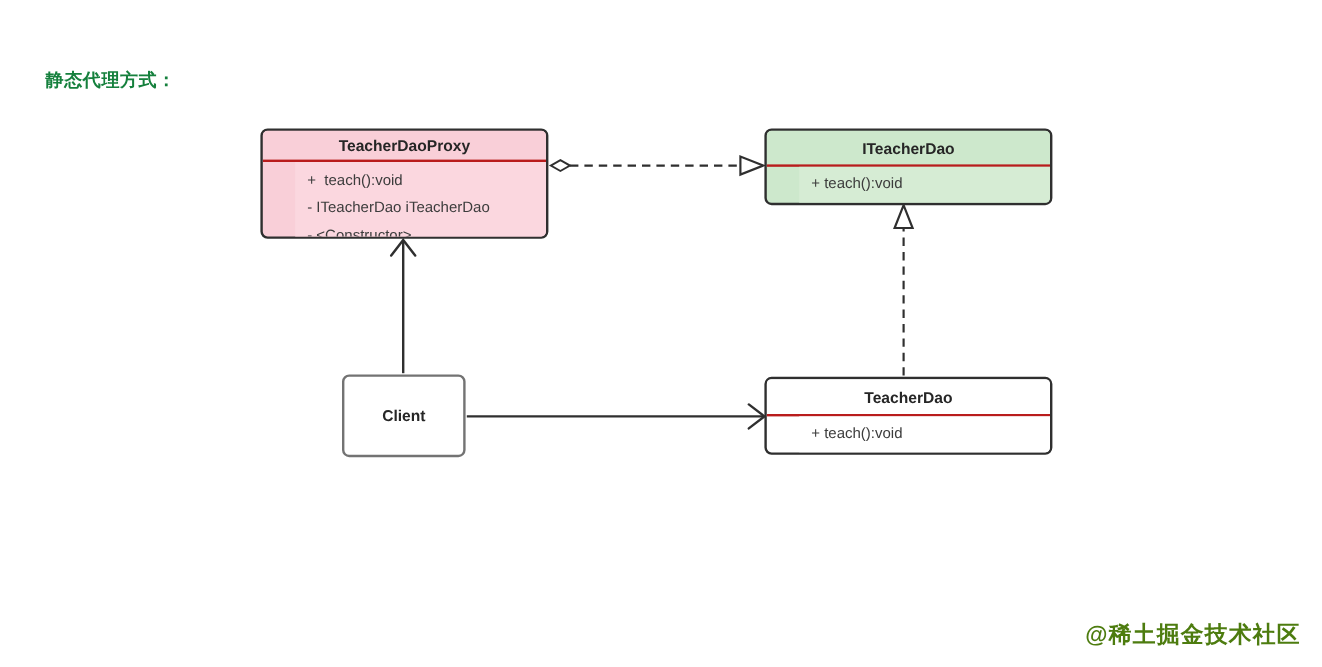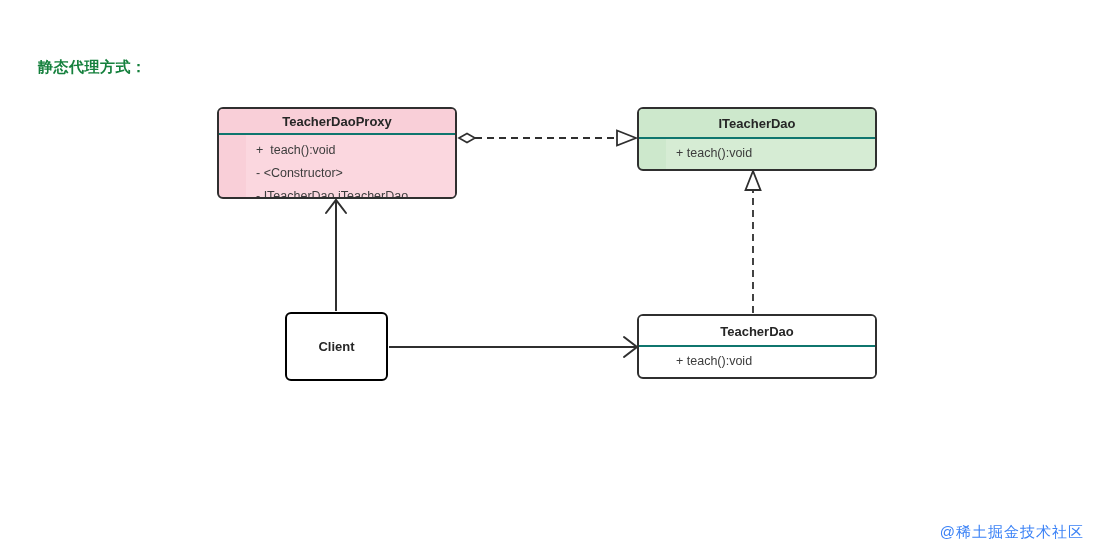--- a/index.html
+++ b/index.html
@@ -46,40 +46,40 @@
     z-index: 3;
   }
   .uml-class .cls-header {
     box-sizing: border-box;
     height: 26px;
     line-height: 26px;
     text-align: center;
     font-size: 13px;
     font-weight: 700;
     color: #262626;
-    border-bottom: 2px solid #0f766e;
+    border-bottom: 2px solid #b91c1c;
     white-space: nowrap;
   }
   .uml-class .cls-body {
     box-sizing: border-box;
     padding: 4px 0 4px 10px;
     margin-left: 27px;
   }
   .uml-class .cls-member {
     font-size: 12.5px;
     line-height: 23px;
     color: #3c3c3c;
     white-space: pre;
   }
 
   
   .plain-box {
     position: absolute;
     box-sizing: border-box;
-    border: 2px solid #000000;
+    border: 2px solid #737373;
     border-radius: 6px;
     background: #ffffff;
     display: flex;
     align-items: center;
     justify-content: center;
     font-size: 13px;
     font-weight: 700;
     color: #262626;
     z-index: 3;
   }
@@ -107,25 +107,26 @@
 
   #box-client {
     left: 285px; top: 312px; width: 103px; height: 69px;
   }
 
   
   .watermark {
     position: absolute;
     right: 18px;
     bottom: 14px;
-    font-size: 15px;
-    color: #3b82f6;
+    font-size: 19px;
+    color: #4d7c0f;
     letter-spacing: 1px;
     white-space: nowrap;
     user-select: none;
+    font-weight: bold;
   }
 </style>
 </head>
 <body>
 
 <svg id="canvas" viewBox="0 0 1102 556" xmlns="http://www.w3.org/2000/svg">
 
   <g>
     <polygon points="459,138 467,133.5 475,138 467,142.5" fill="#ffffff" stroke="#2f2f2f" stroke-width="1.6"></polygon>
     <line x1="475" y1="138" x2="617" y2="138" stroke="#2f2f2f" stroke-width="1.8" stroke-dasharray="7,5"></line>
@@ -147,22 +148,22 @@
     <path d="M 624,337 L 637,347 L 624,357" fill="none" stroke="#2f2f2f" stroke-width="2" stroke-linecap="round"></path>
   </g>
 </svg>
 
 <div class="page-title">静态代理方式：</div>
 
 <div class="uml-class" id="box-proxy">
   <div class="cls-header">TeacherDaoProxy</div>
   <div class="cls-body">
     <div class="cls-member">+  teach():void</div>
+    <div class="cls-member">- ITeacherDao iTeacherDao</div>
     <div class="cls-member">- &lt;Constructor&gt;</div>
-    <div class="cls-member">- ITeacherDao iTeacherDao</div>
   </div>
 </div>
 
 <div class="uml-class" id="box-interface">
   <div class="cls-header">ITeacherDao</div>
   <div class="cls-body">
     <div class="cls-member">+ teach():void</div>
   </div>
 </div>
 

